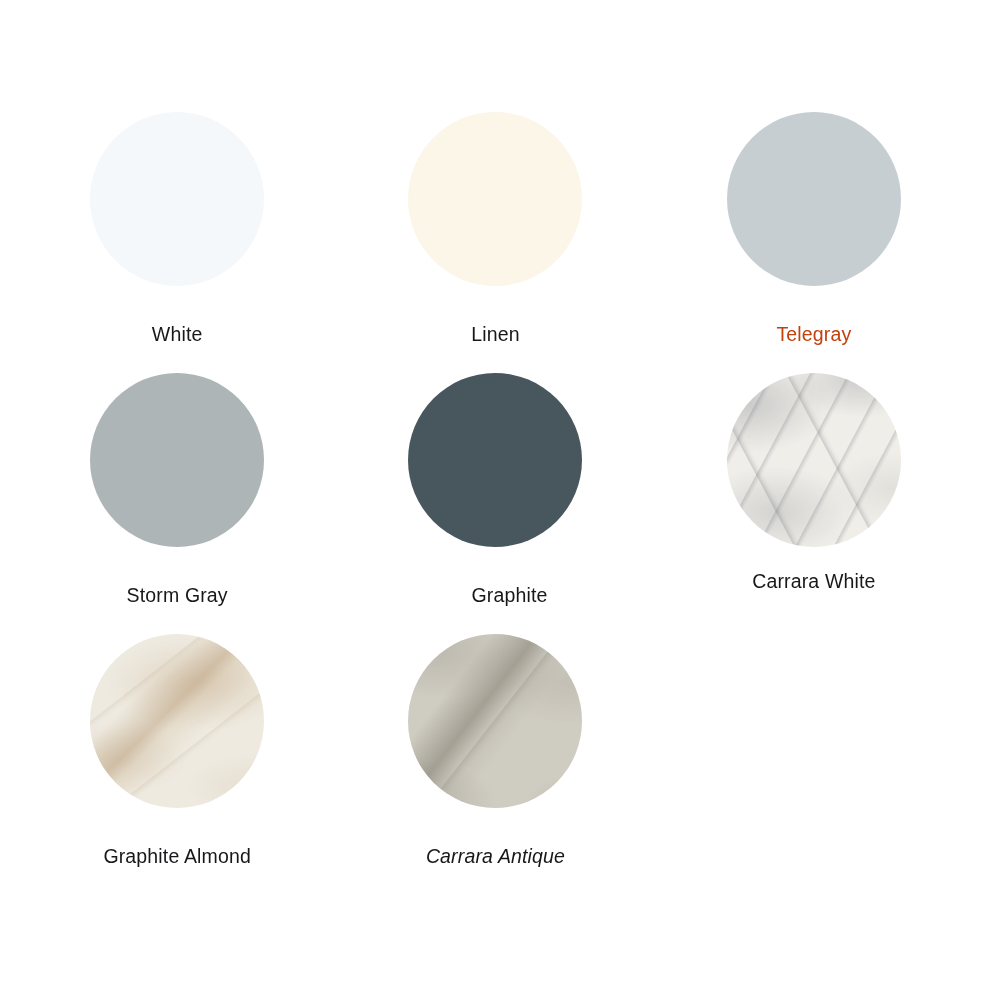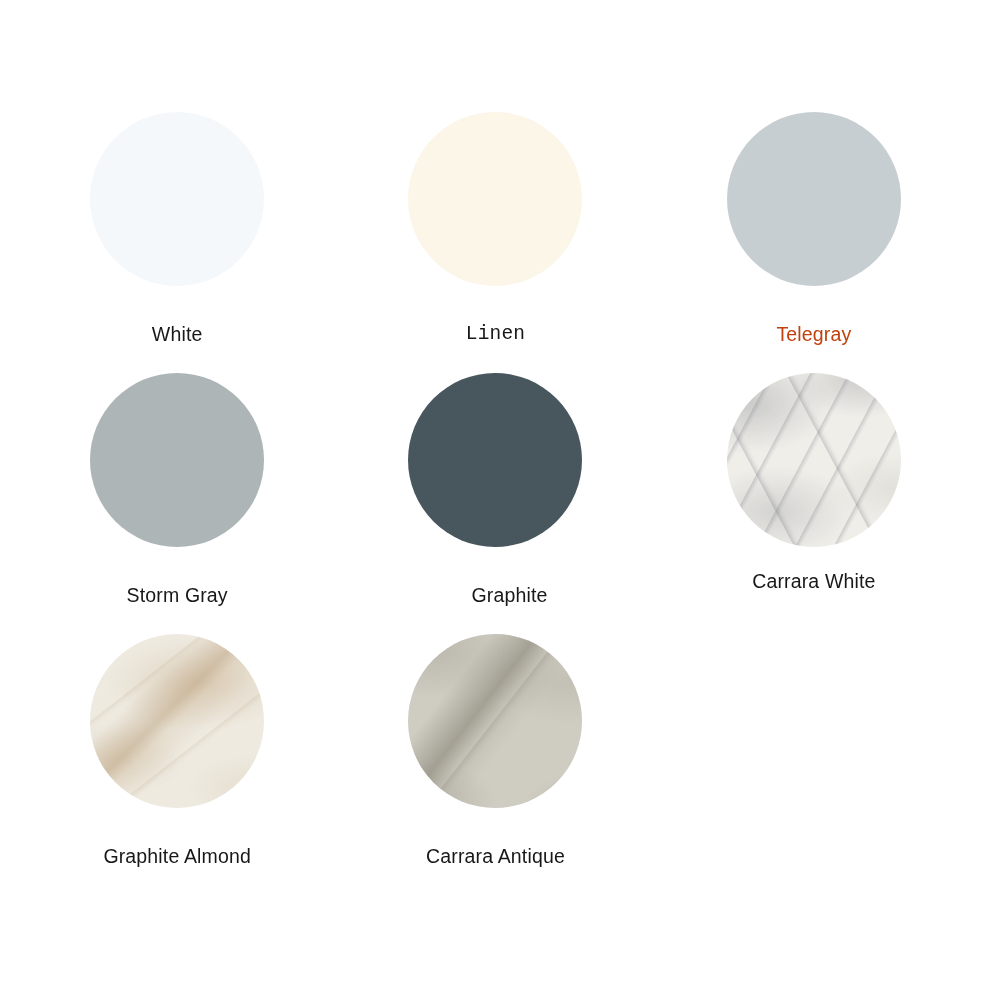--- a/index.html
+++ b/index.html
@@ -136,21 +136,21 @@
 
 <div id="swatch-board">
 
   <div class="swatch-cell">
     <div class="swatch-disc" style="background-color: rgb(244, 248, 251);"></div>
     <div class="swatch-label" style="color: rgb(24, 24, 26);">White</div>
   </div>
 
   <div class="swatch-cell">
     <div class="swatch-disc" style="background-color: rgb(251, 246, 232);"></div>
-    <div class="swatch-label" style="color: rgb(24, 24, 26); font-family: Liberation Mono, monospace;">Linen</div>
+    <div class="swatch-label" style="color: rgb(24, 24, 26);">Linen</div>
   </div>
 
   <div class="swatch-cell">
     <div class="swatch-disc" style="background-color: rgb(199, 206, 210);"></div>
     <div class="swatch-label" style="color: #c2410c;">Telegray</div>
   </div>
 
   <div class="swatch-cell">
     <div class="swatch-disc" style="background-color: rgb(174, 181, 182);"></div>
     <div class="swatch-label" style="color: rgb(24, 24, 26);">Storm Gray</div>
@@ -179,16 +179,16 @@
     </div>
     <div class="swatch-label" style="color: rgb(24, 24, 26);">Graphite Almond</div>
   </div>
 
   <div class="swatch-cell">
     <div class="swatch-disc m-antique" style="background-color: rgb(207, 204, 194);">
       <div class="marble-clouds"></div>
       <div class="marble-veins"></div>
       <div class="marble-veins-2"></div>
     </div>
-    <div class="swatch-label" style="color: rgb(24, 24, 26);">Carrara Antique</div>
+    <div class="swatch-label" style="color: rgb(24, 24, 26); font-style: italic;">Carrara Antique</div>
   </div>
 
 </div>
 
 </body></html>

